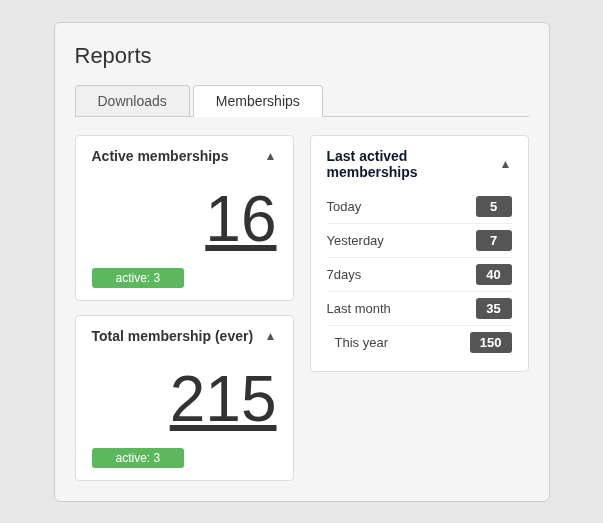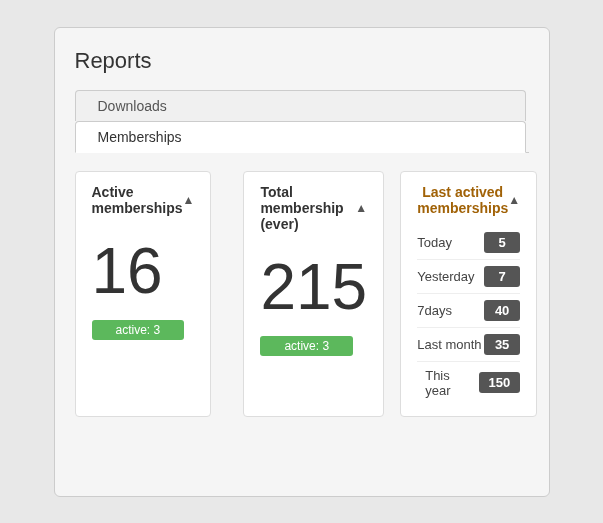--- a/index.html
+++ b/index.html
@@ -23,21 +23,20 @@
     .reports-title {
       font-size: 22px;
       font-weight: normal;
       margin-bottom: 16px;
       color: #333;
     }
     .tabs {
       display: flex;
       margin-bottom: 18px;
       border-bottom: 1px solid #ccc;
-      flex-direction: column;
     }
     .tab {
       padding: 7px 22px;
       border: 1px solid #ccc;
       background: #f0f0f0;
       cursor: pointer;
       font-size: 14px;
       color: #555;
       border-bottom: none;
       border-radius: 4px 4px 0 0;
@@ -49,22 +48,22 @@
       border-bottom: 1px solid #fff;
       margin-bottom: -1px;
       z-index: 1;
     }
     .content-area {
       display: flex;
       gap: 16px;
     }
     .left-column {
       display: flex;
-      flex-direction: row;
-      gap: 32px;
+      flex-direction: column;
+      gap: 14px;
       flex: 1;
     }
     .right-column {
       flex: 1;
     }
     .card {
       background: #fff;
       border: 1px solid #ddd;
       border-radius: 4px;
       padding: 12px 16px;
@@ -81,22 +80,23 @@
       color: #333;
     }
     .card-arrow {
       color: #555;
       font-size: 12px;
     }
     .big-number {
       font-size: 64px;
       font-weight: 300;
       color: #333;
-      text-align: left;
+      text-align: right;
       padding: 10px 0 8px 0;
+      text-decoration: underline;
     }
     .badge-green {
       display: inline-block;
       background: #5cb85c;
       color: #fff;
       font-size: 12px;
       padding: 3px 24px;
       border-radius: 3px;
       margin-top: 4px;
     }
@@ -108,22 +108,21 @@
     }
     .last-actived-header {
       display: flex;
       justify-content: space-between;
       align-items: center;
       margin-bottom: 10px;
     }
     .last-actived-title {
       font-size: 14px;
       font-weight: bold;
-      color: #a16207;
-      text-align: center;
+      color: #0f172a;
     }
     .stats-row {
       display: flex;
       justify-content: space-between;
       align-items: center;
       padding: 6px 0;
       border-bottom: 1px solid #eee;
     }
     .stats-row:last-child {
       border-bottom: none;

